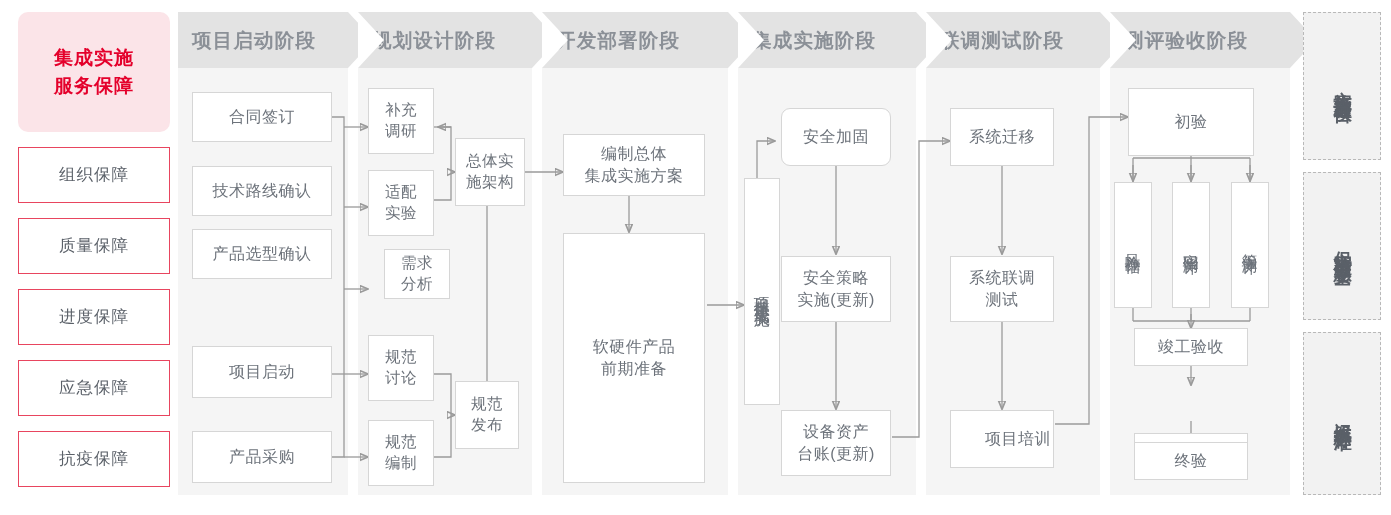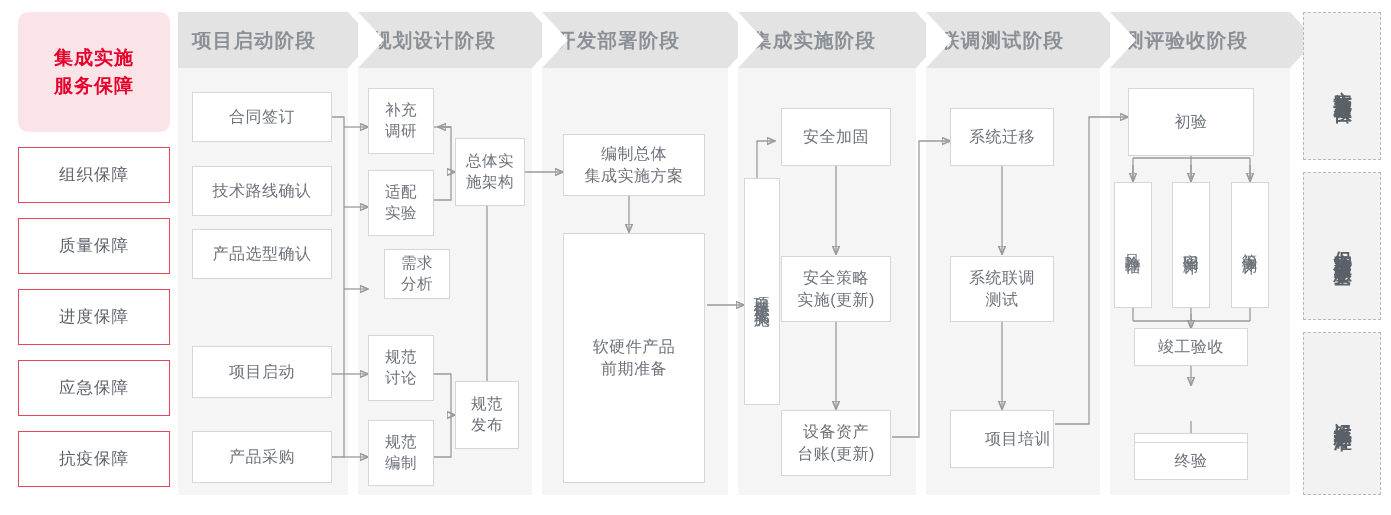--- a/index.html
+++ b/index.html
@@ -230,21 +230,21 @@
 施架构</div>
   <div class="node small" style="left:455px;top:381px;width:64px;height:68px;white-space:pre-line;">规范
 发布</div>
 
   <div class="node" style="left:563px;top:134px;width:142px;height:62px;white-space:pre-line;">编制总体
 集成实施方案</div>
   <div class="node" style="left:563px;top:233px;width:142px;height:250px;white-space:pre-line;">软硬件产品
 前期准备</div>
 
   <div class="node vert" style="left:744px;top:178px;width:36px;height:227px;">项目整体集成实施</div>
-  <div class="node" style="left:781px;top:108px;width:110px;height:58px;">安全加固</div>
+  <div class="node" style="left:781px;top:108px;width:110px;height:58px;border-radius:9px;">安全加固</div>
   <div class="node" style="left:781px;top:256px;width:110px;height:66px;white-space:pre-line;">安全策略
 实施(更新)</div>
   <div class="node" style="left:781px;top:410px;width:110px;height:66px;white-space:pre-line;">设备资产
 台账(更新)</div>
 
   <div class="node" style="left:950px;top:108px;width:104px;height:58px;">系统迁移</div>
   <div class="node" style="left:950px;top:256px;width:104px;height:66px;white-space:pre-line;">系统联调
 测试</div>
   <div class="node" style="left:950px;top:410px;width:104px;height:58px;padding-left:32px;">项目培训</div>
 

